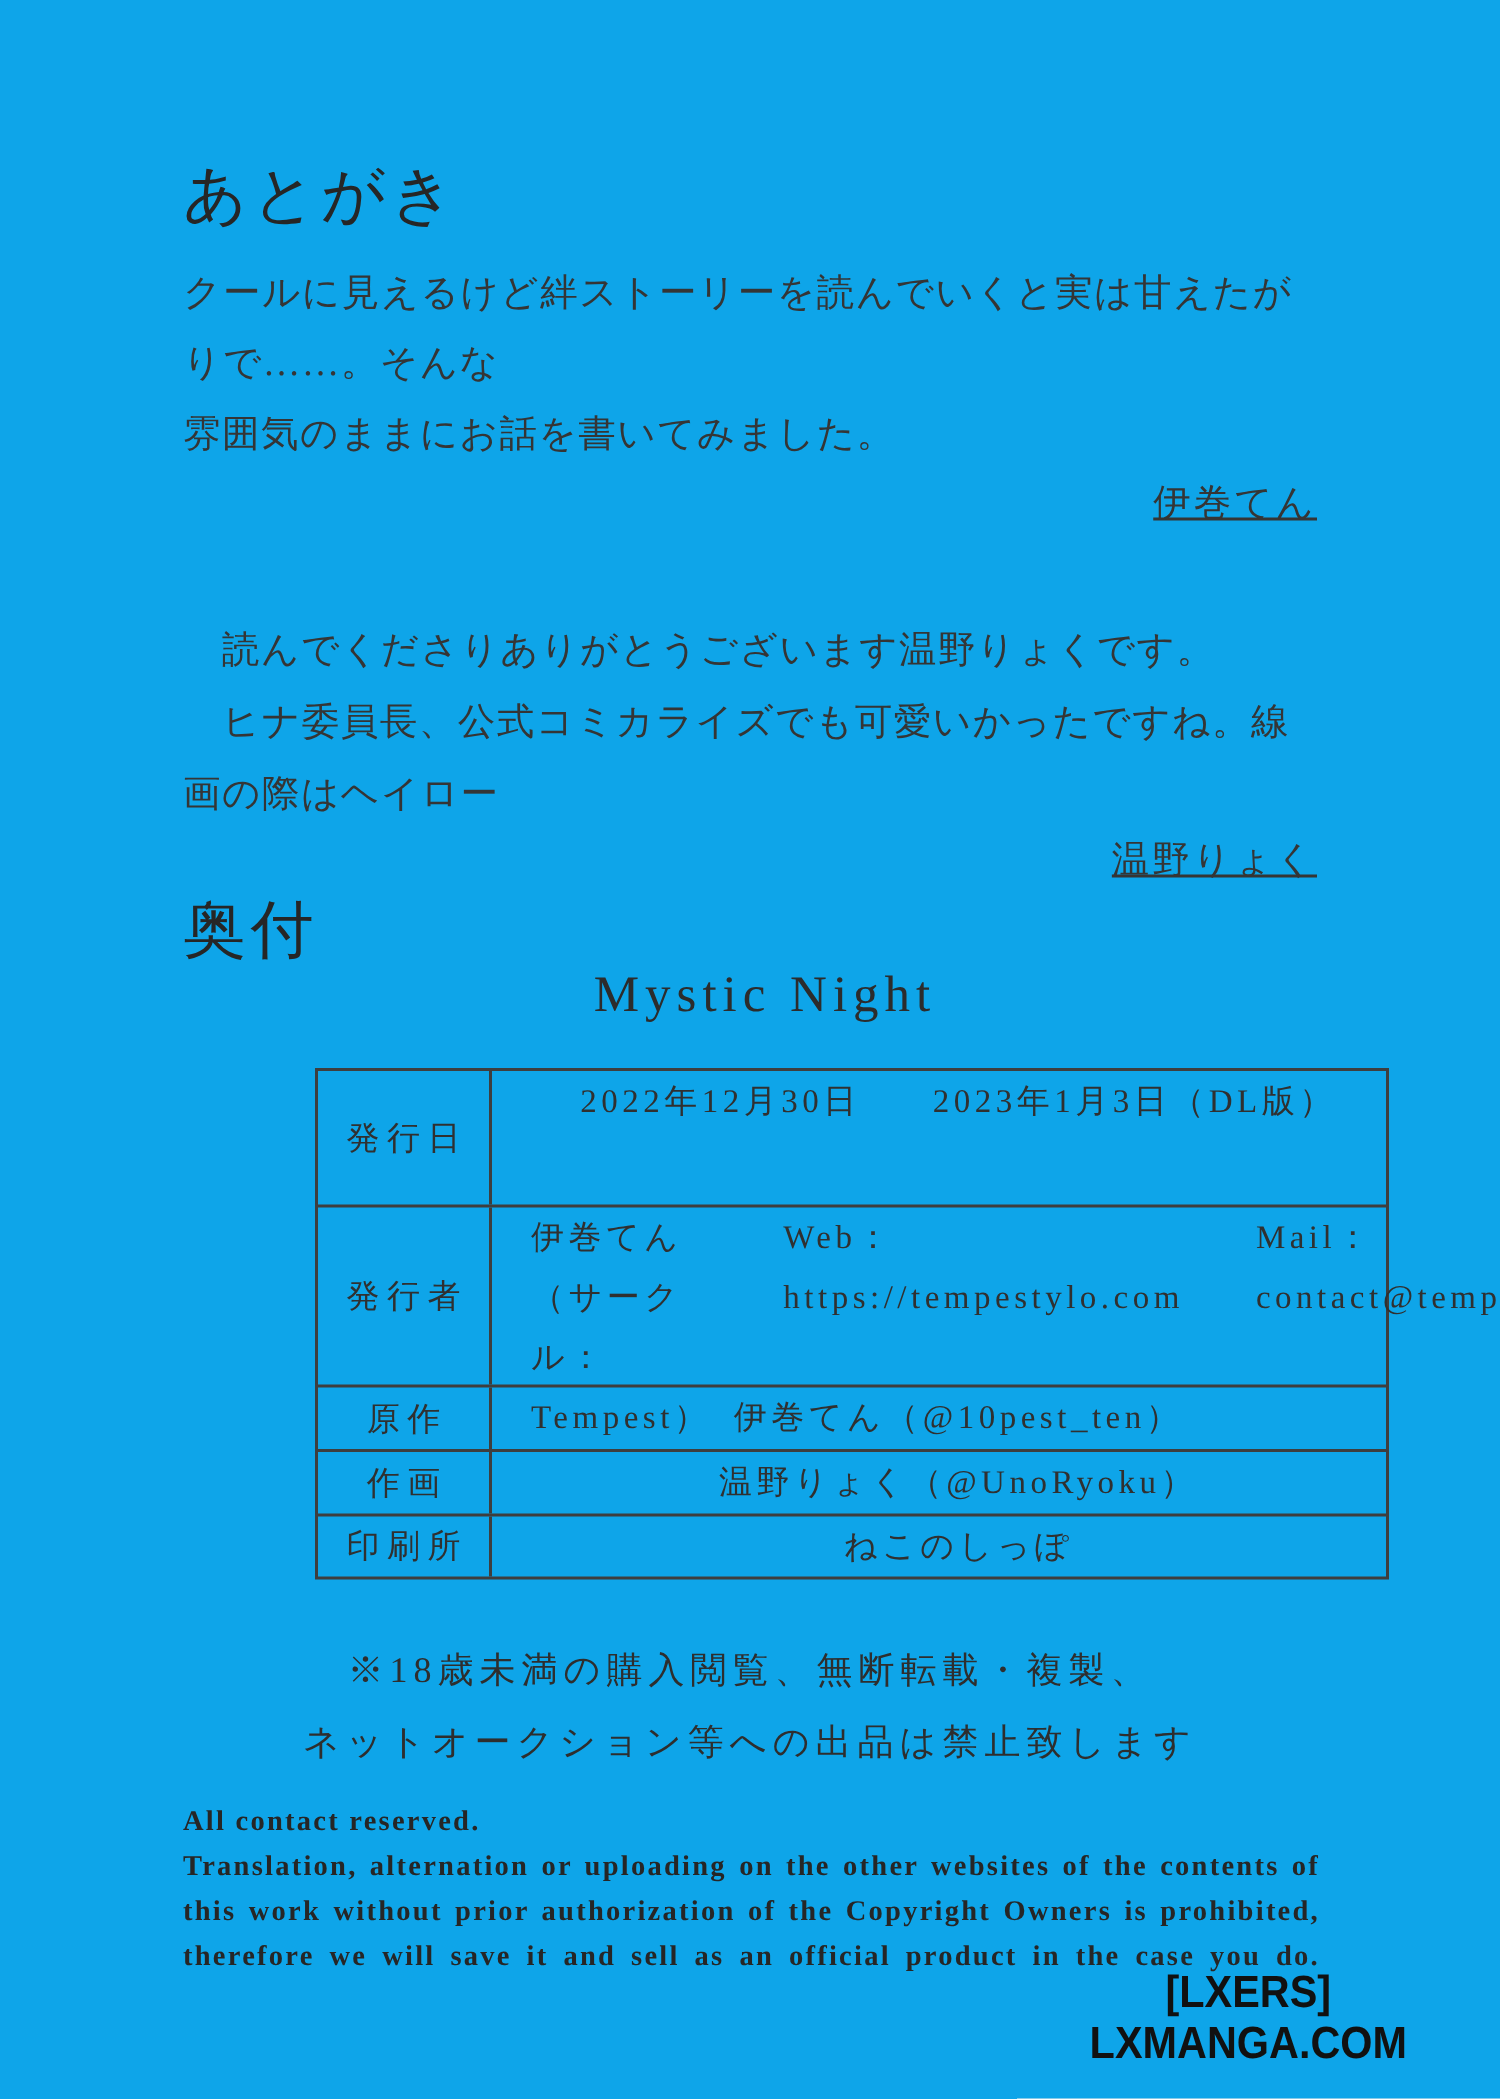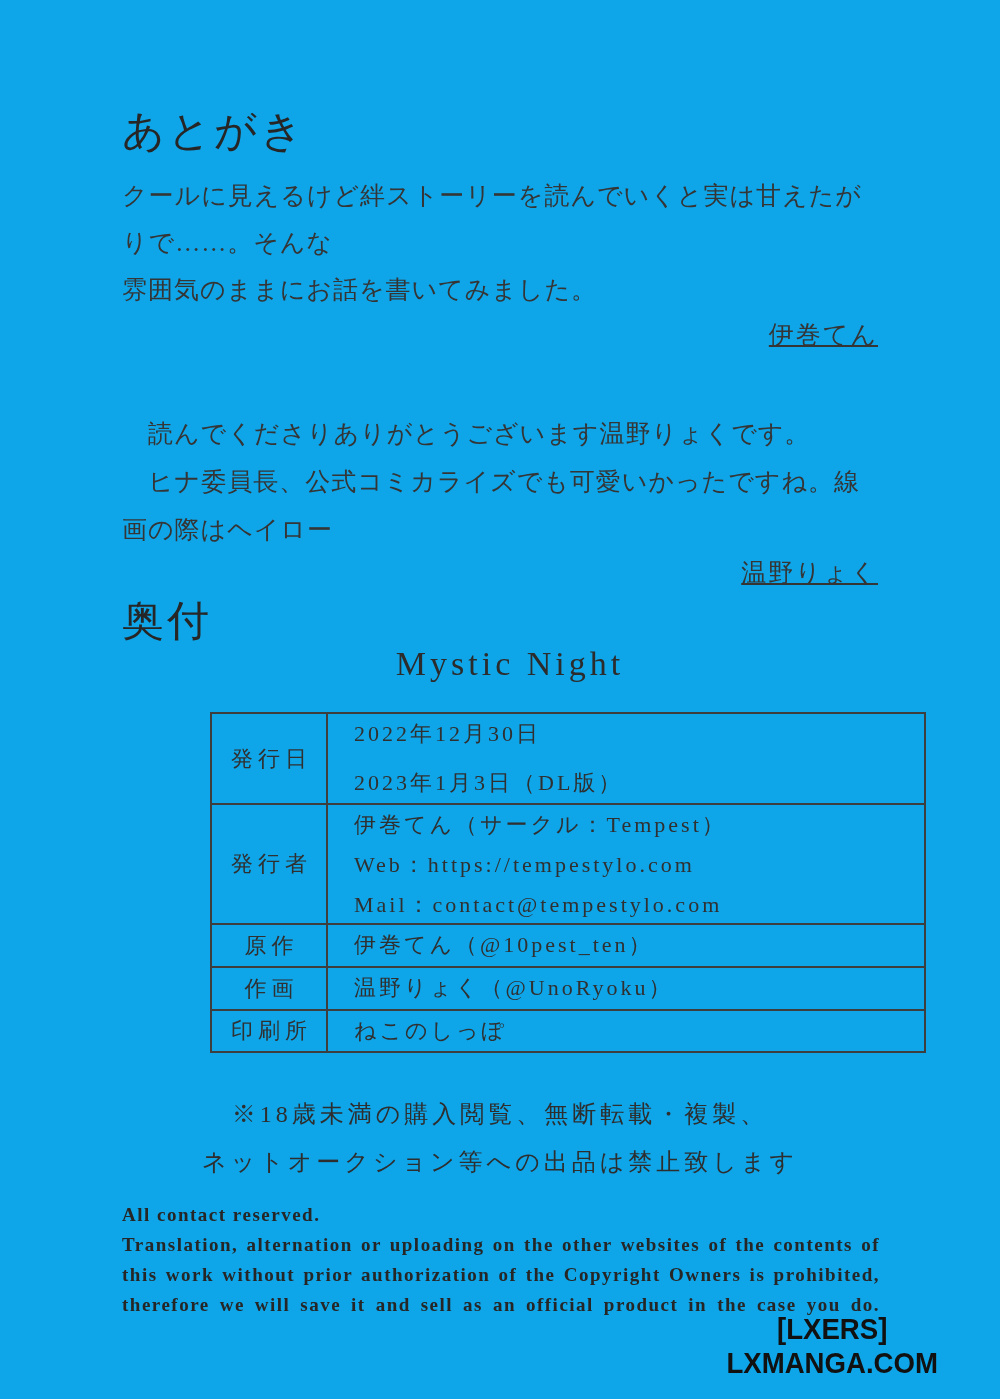--- a/index.html
+++ b/index.html
@@ -90,26 +90,27 @@
     align-items: center;
     justify-content: center;
     font-size: 22px;
     letter-spacing: 5px;
     color: #303030;
     padding-left: 5px; 
   }
   .ccontent {
     flex: 1;
     display: flex;
-    flex-direction: column;
-    justify-content: space-between;
+    flex-direction: row;
+    justify-content: center;
     padding-left: 26px;
     font-size: 22px;
     letter-spacing: 3px;
     color: #303030;
+    gap: 48px;
   }
   .ccontent .cline { line-height: 40px; }
 
   
   .warning {
     position: absolute;
     left: 0;
     top: 1090px;
     width: 1000px;
     text-align: center;

